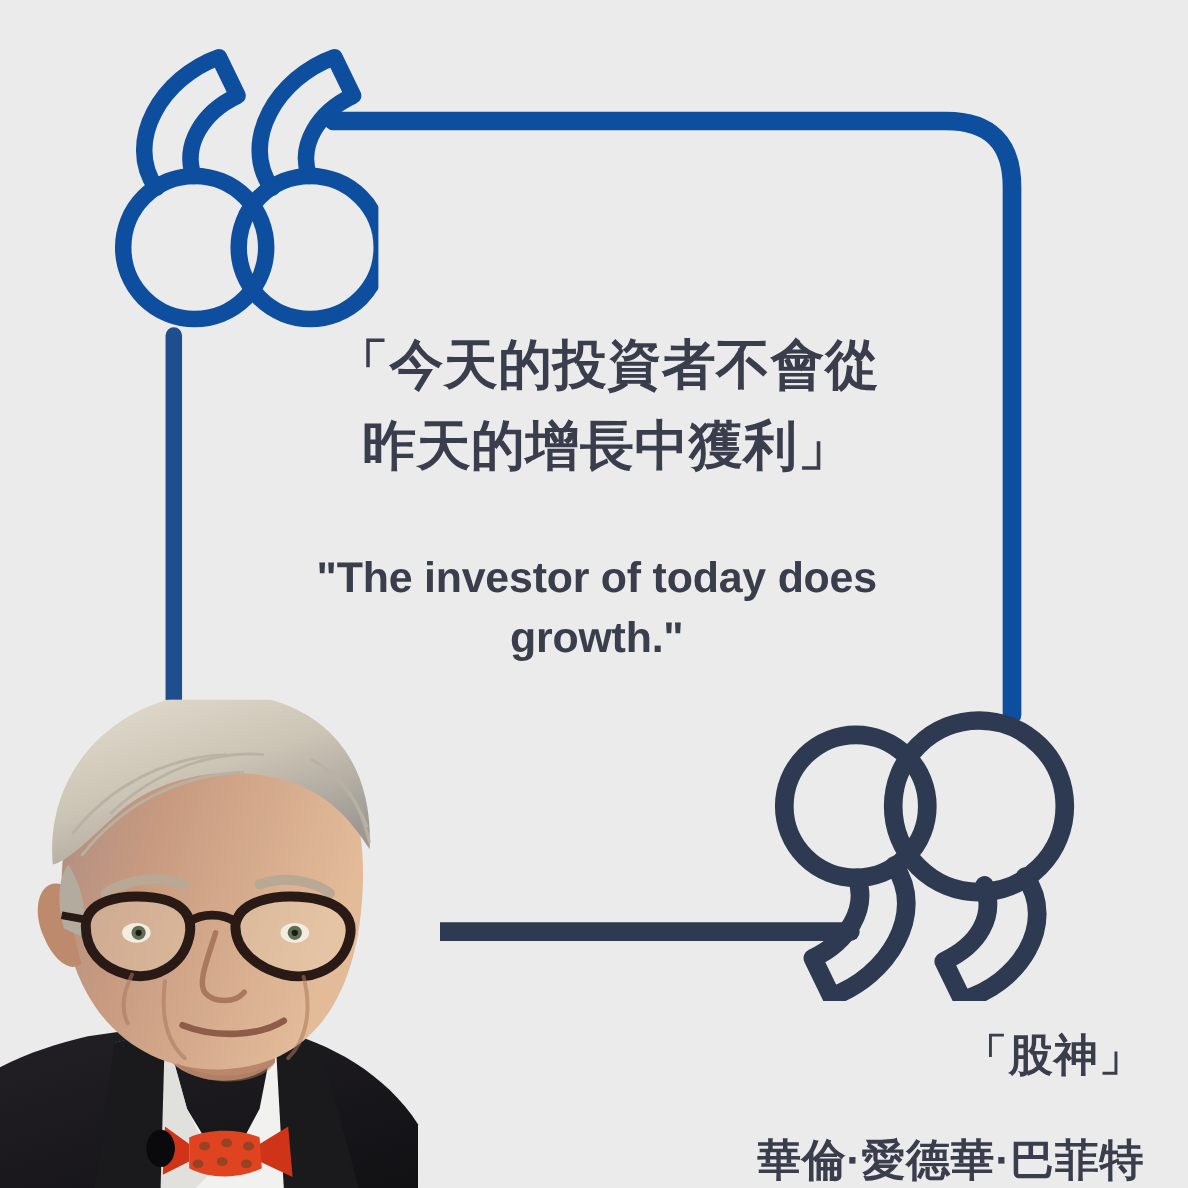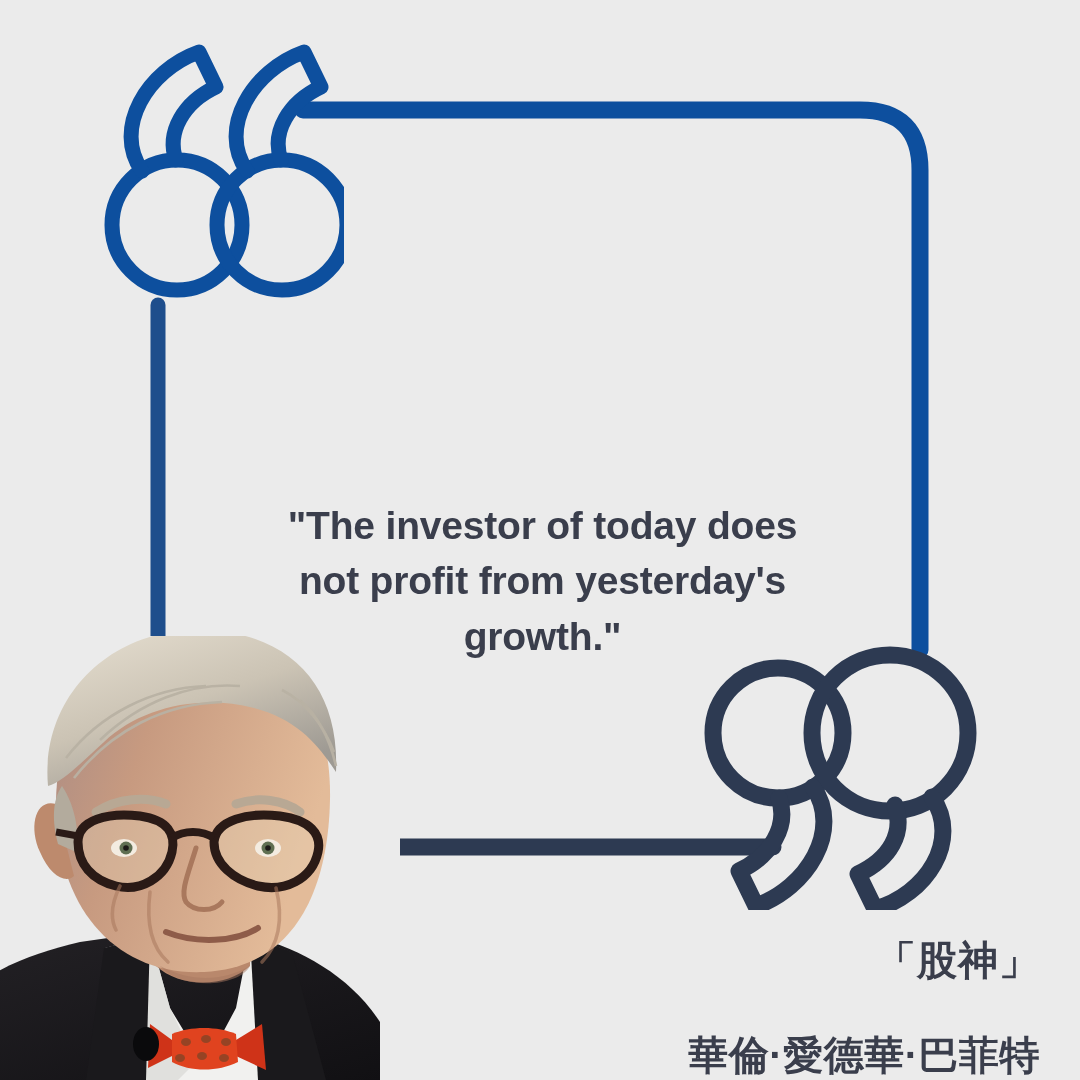--- a/index.html
+++ b/index.html
@@ -234,24 +234,27 @@
           <path d="M 150 256 C 146 288 152 312 168 326"></path>
           <path d="M 276 252 C 284 284 278 310 262 326"></path>
           <path d="M 120 250 C 112 266 110 282 116 294"></path>
         </g>
 
         <path d="M 160 330 C 190 346 222 346 250 330 C 238 352 180 354 160 330 Z" fill="#a8785f" opacity="0.5"></path>
       </g>
     </svg>
   </div>
 
+  <div class="quote-zh">
+    <div>「今天的投資者不會從</div>
+    <div>昨天的增長中獲利」</div>
+  </div>
 
   <div class="quote-en">
     <div>"The investor of today does</div>
-    <div>not profit from yesterday's</div>
     <div>growth."</div>
   </div>
 
   <div class="attribution">
     <div class="attr-title">「股神」</div>
     <div class="attr-name">華倫·愛德華·巴菲特</div>
   </div>
 
 </div>
 

